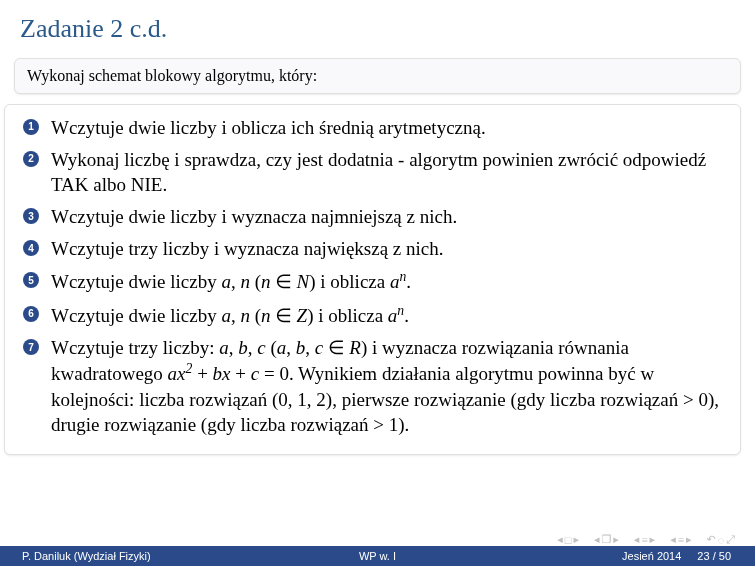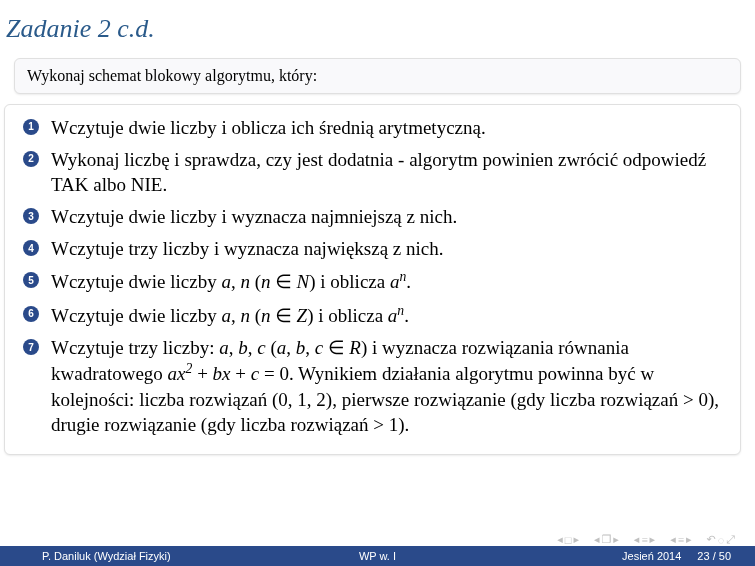--- a/index.html
+++ b/index.html
@@ -7,23 +7,22 @@
     width: 755px;
     height: 566px;
     font-family: Georgia, 'Times New Roman', serif;
     background: #ffffff;
     position: relative;
     color: #333;
   }
   .slide-title {
     color: #2a5a8a;
     font-size: 26px;
-    padding: 14px 0 10px 6px;
+    padding: 14px 0 10px 20px;
     font-weight: normal;
-    font-style: italic;
   }
   .block {
     margin: 4px 14px 10px 14px;
     border: 1px solid #e0e0e0;
     border-radius: 6px;
     background: #f9f9fb;
     padding: 8px 12px;
     font-size: 16px;
     color: #000;
     box-shadow: 0 1px 2px rgba(0,0,0,0.08);
@@ -95,21 +94,21 @@
     left: 0;
     width: 755px;
     height: 20px;
     background: #2a4a8a;
     color: #fff;
     font-size: 11px;
     font-family: Arial, sans-serif;
     display: flex;
     align-items: center;
   }
-  .footer .f-left { flex: 0 0 auto; padding-left: 22px; margin-left: 20px; }
+  .footer .f-left { flex: 0 0 auto; padding-left: 22px; }
   .footer .f-mid { position:absolute; left:50%; transform:translateX(-50%); }
   .footer .f-right { margin-left:auto; padding-right:24px; display:flex; gap:16px; }
 </style>
 </head>
 <body>
 
 <h1 class="slide-title">Zadanie 2 c.d.</h1>
 
 <div class="block">
   <span>Wykonaj schemat blokowy algorytmu, który:</span>

